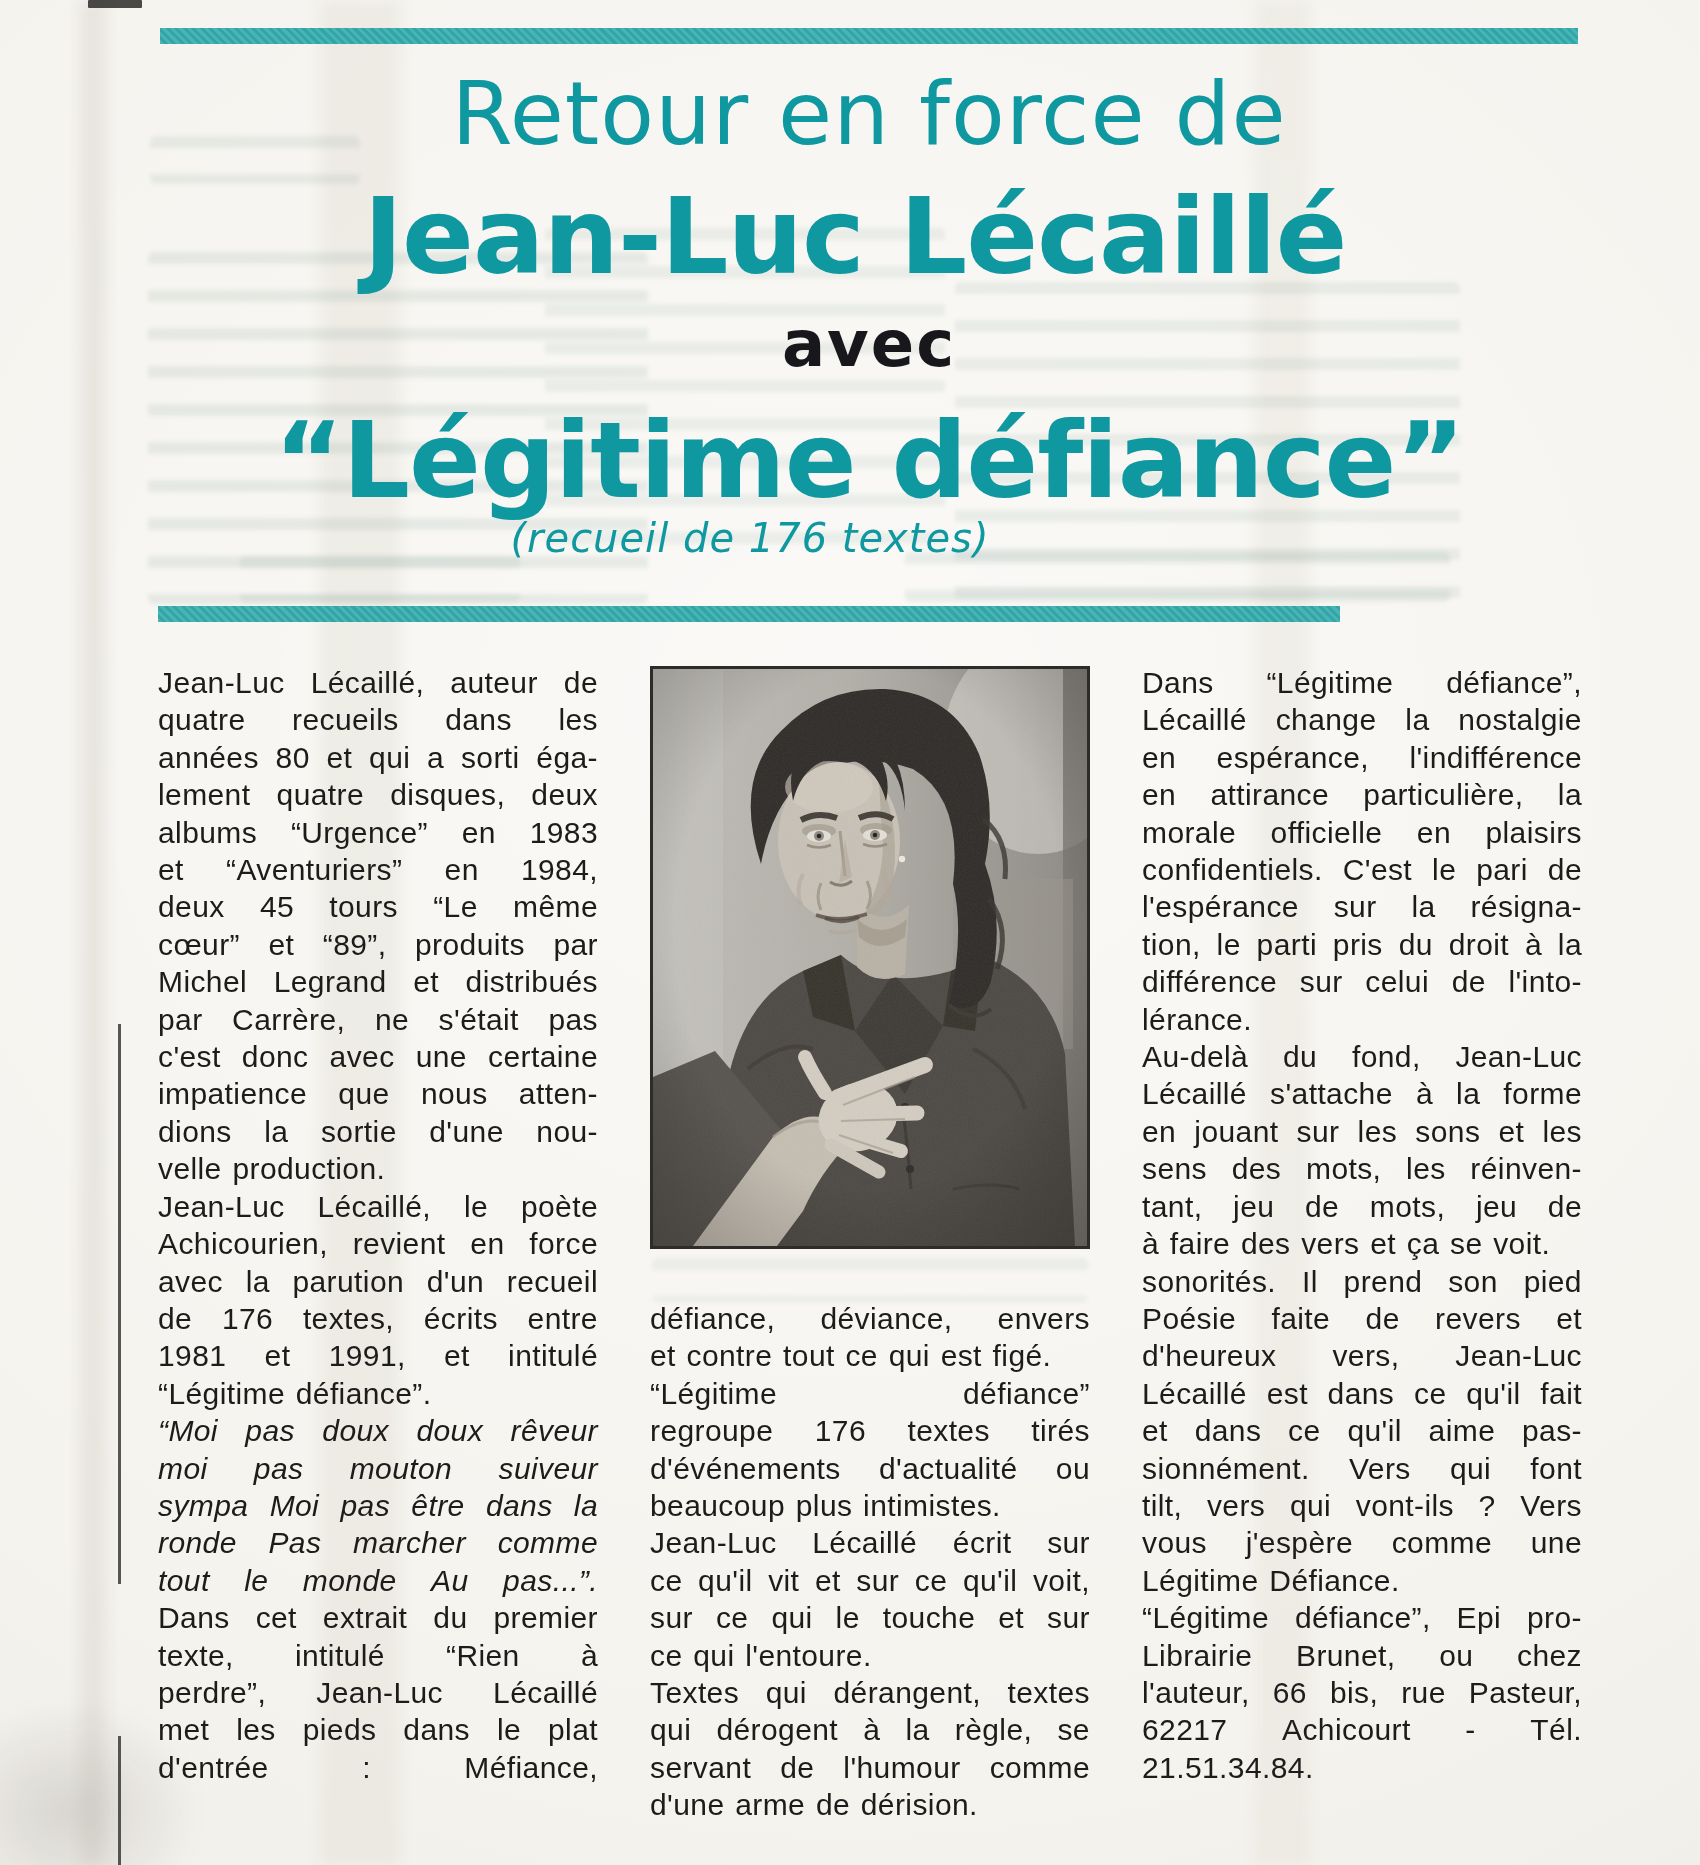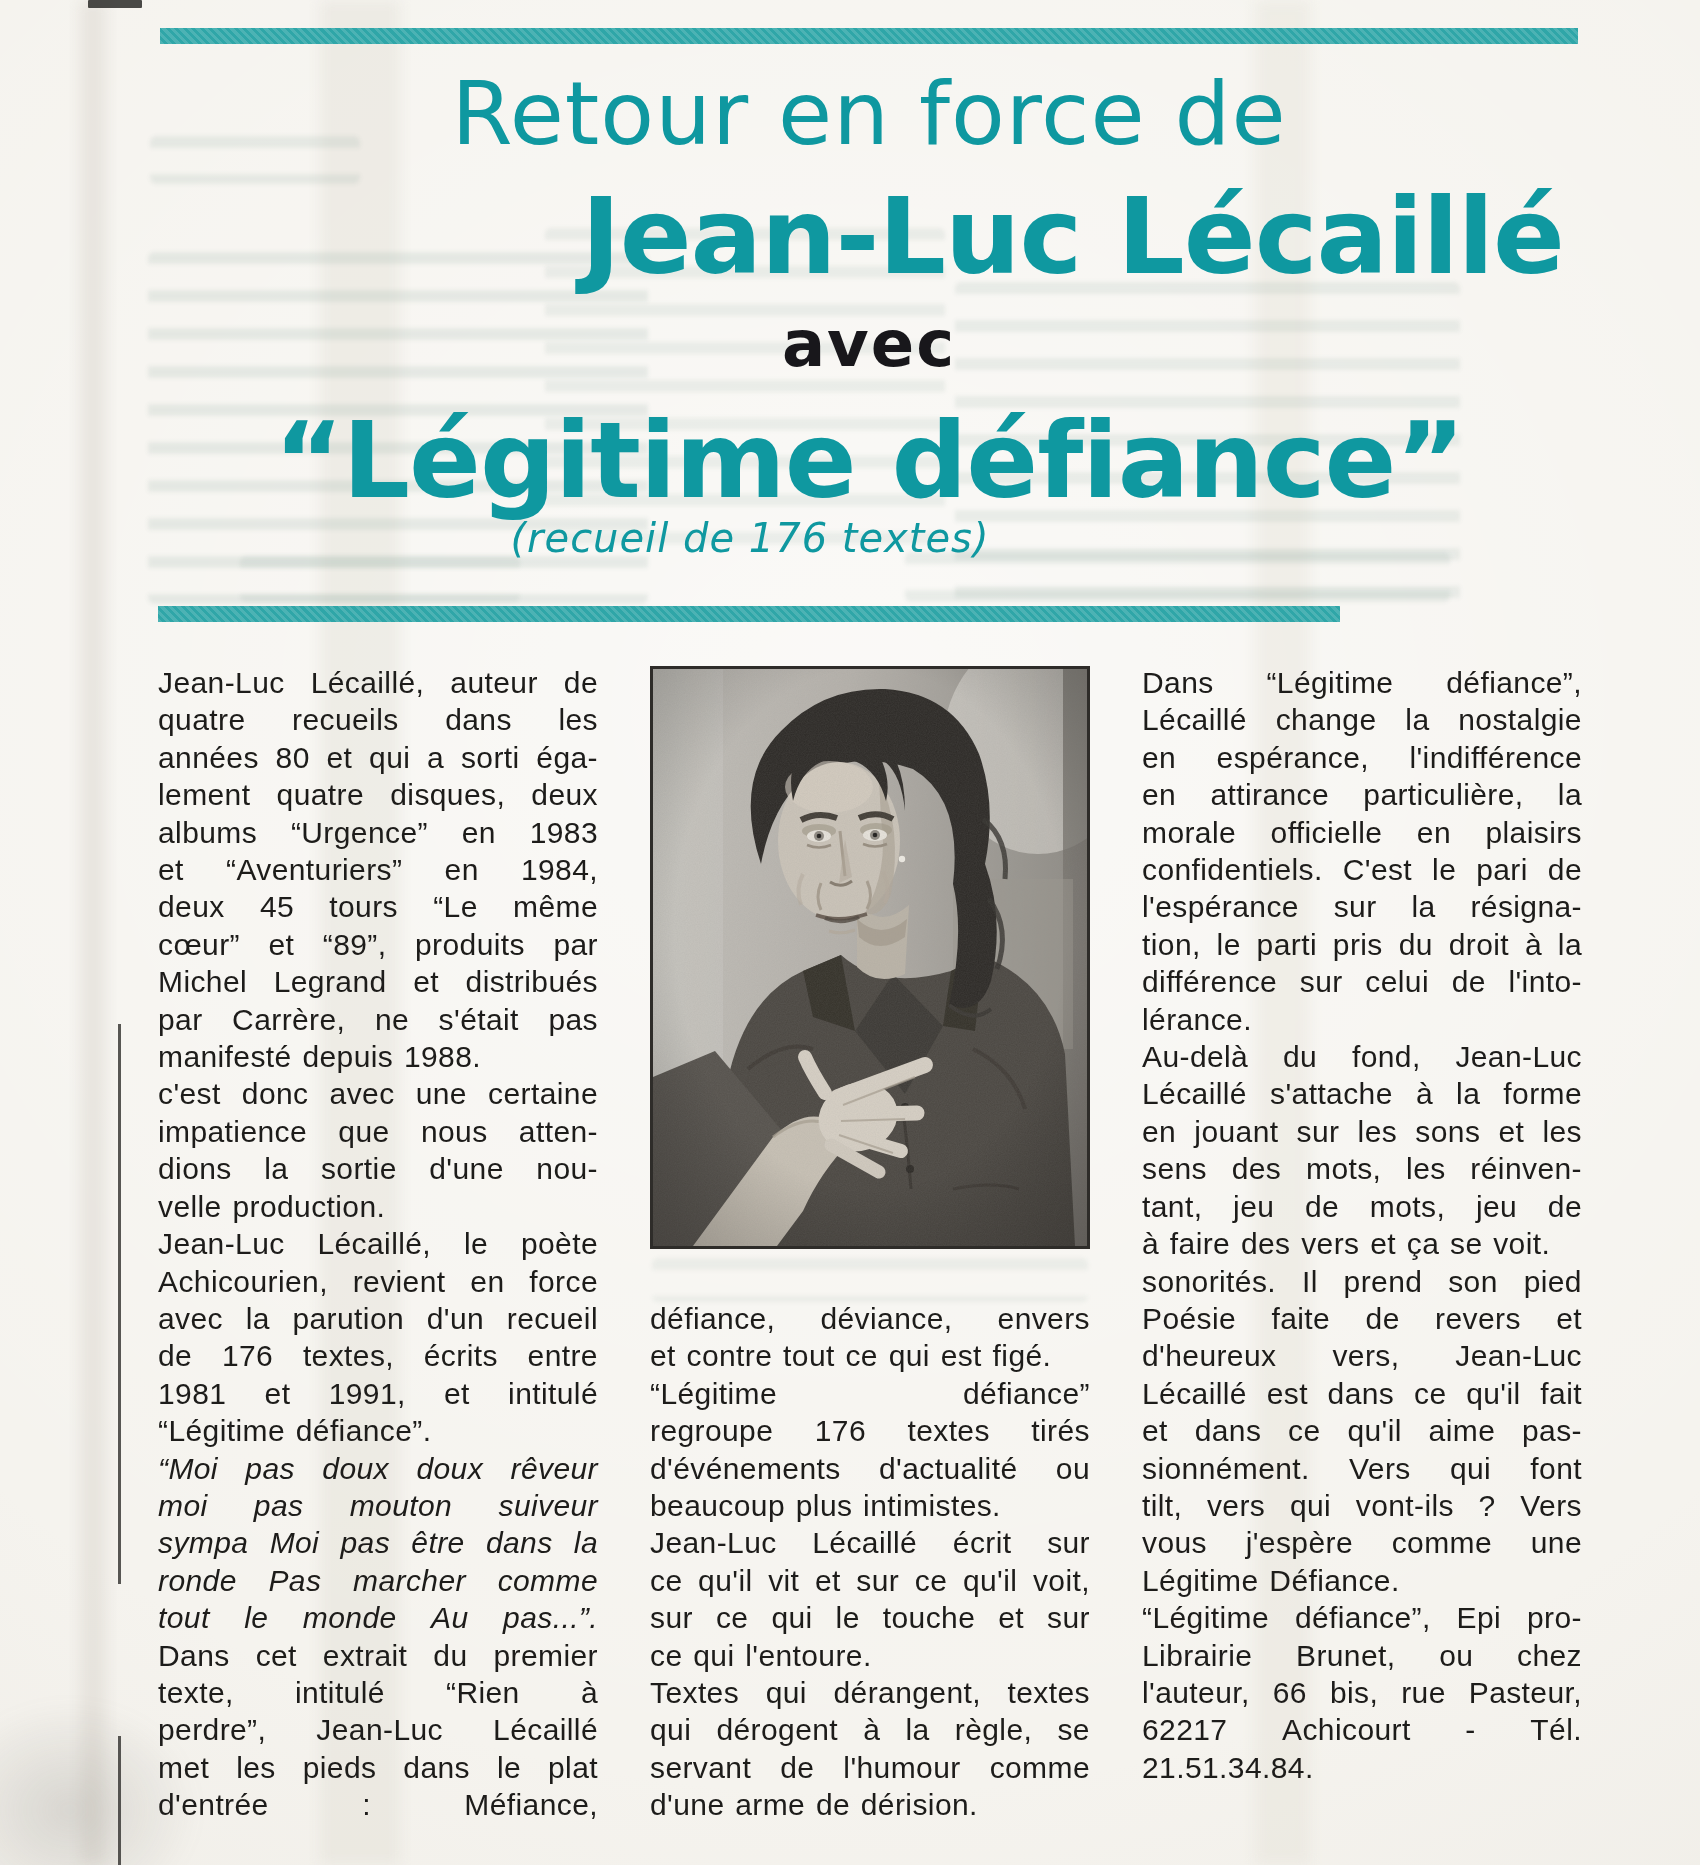--- a/index.html
+++ b/index.html
@@ -24,21 +24,21 @@
   .bar{position:absolute;height:16px;background:
       repeating-linear-gradient(45deg, rgba(255,255,255,.14) 0 3px, rgba(0,0,0,0) 3px 6px),
       var(--bar,#2fa6a8);}
   .bar-top{left:160px;top:28px;width:1418px;}
   .bar-mid{left:158px;top:606px;width:1182px;}
 
   
   .masthead{position:absolute;left:160px;top:0;width:1418px;text-align:center;
     font-family:"DejaVu Sans", sans-serif;color:var(--accent,#0f98a0);}
   .kicker{position:absolute;left:0;right:0;top:70px;font-size:88px;line-height:1;font-weight:400;letter-spacing:1px;}
-  .title{position:absolute;left:0;right:0;top:184px;font-size:106px;line-height:1;font-weight:bold;letter-spacing:-1px;transform:translateX(-14px);text-align:right;}
+  .title{position:absolute;left:0;right:0;top:184px;font-size:106px;line-height:1;font-weight:bold;letter-spacing:-1px;transform:translateX(-14px);}
   .avec{position:absolute;left:0;right:0;top:312px;font-size:64px;line-height:1;font-weight:bold;color:#18171b;letter-spacing:2px;}
   .book{position:absolute;left:0;right:0;top:408px;font-size:106px;line-height:1;font-weight:bold;letter-spacing:-1px;text-align:center;}
   .subtitle{position:absolute;left:160px;top:518px;width:1180px;text-align:center;
     font-family:"DejaVu Sans", sans-serif;font-style:italic;font-size:40px;line-height:1;color:var(--accent,#0f98a0);letter-spacing:1px;}
 
   
   .col{position:absolute;width:440px;font-size:30px;line-height:37.4px;letter-spacing:.4px;}
   .col1{left:158px;top:664px;}
   .col2{left:650px;top:664px;}
   .col3{left:1142px;top:664px;}
@@ -108,21 +108,20 @@
           <div class="bl"><span>Jean-Luc</span><span>Lécaillé,</span><span>auteur</span><span>de</span></div>
           <div class="bl"><span>quatre</span><span>recueils</span><span>dans</span><span>les</span></div>
           <div class="bl"><span>années</span><span>80</span><span>et</span><span>qui</span><span>a</span><span>sorti</span><span>éga-</span></div>
           <div class="bl"><span>lement</span><span>quatre</span><span>disques,</span><span>deux</span></div>
           <div class="bl"><span>albums</span><span>“Urgence”</span><span>en</span><span>1983</span></div>
           <div class="bl"><span>et</span><span>“Aventuriers”</span><span>en</span><span>1984,</span></div>
           <div class="bl"><span>deux</span><span>45</span><span>tours</span><span>“Le</span><span>même</span></div>
           <div class="bl"><span>cœur”</span><span>et</span><span>“89”,</span><span>produits</span><span>par</span></div>
           <div class="bl"><span>Michel</span><span>Legrand</span><span>et</span><span>distribués</span></div>
           <div class="bl"><span>par</span><span>Carrère,</span><span>ne</span><span>s'était</span><span>pas</span></div>
-          <div class="bl last">manifesté depuis 1988.</div>
         </div>
         <div class="para">
           <div class="bl"><span>c'est</span><span>donc</span><span>avec</span><span>une</span><span>certaine</span></div>
           <div class="bl"><span>impatience</span><span>que</span><span>nous</span><span>atten-</span></div>
           <div class="bl"><span>dions</span><span>la</span><span>sortie</span><span>d'une</span><span>nou-</span></div>
           <div class="bl last">velle production.</div>
         </div>
         <div class="para">
           <div class="bl"><span>Jean-Luc</span><span>Lécaillé,</span><span>le</span><span>poète</span></div>
           <div class="bl"><span>Achicourien,</span><span>revient</span><span>en</span><span>force</span></div>

